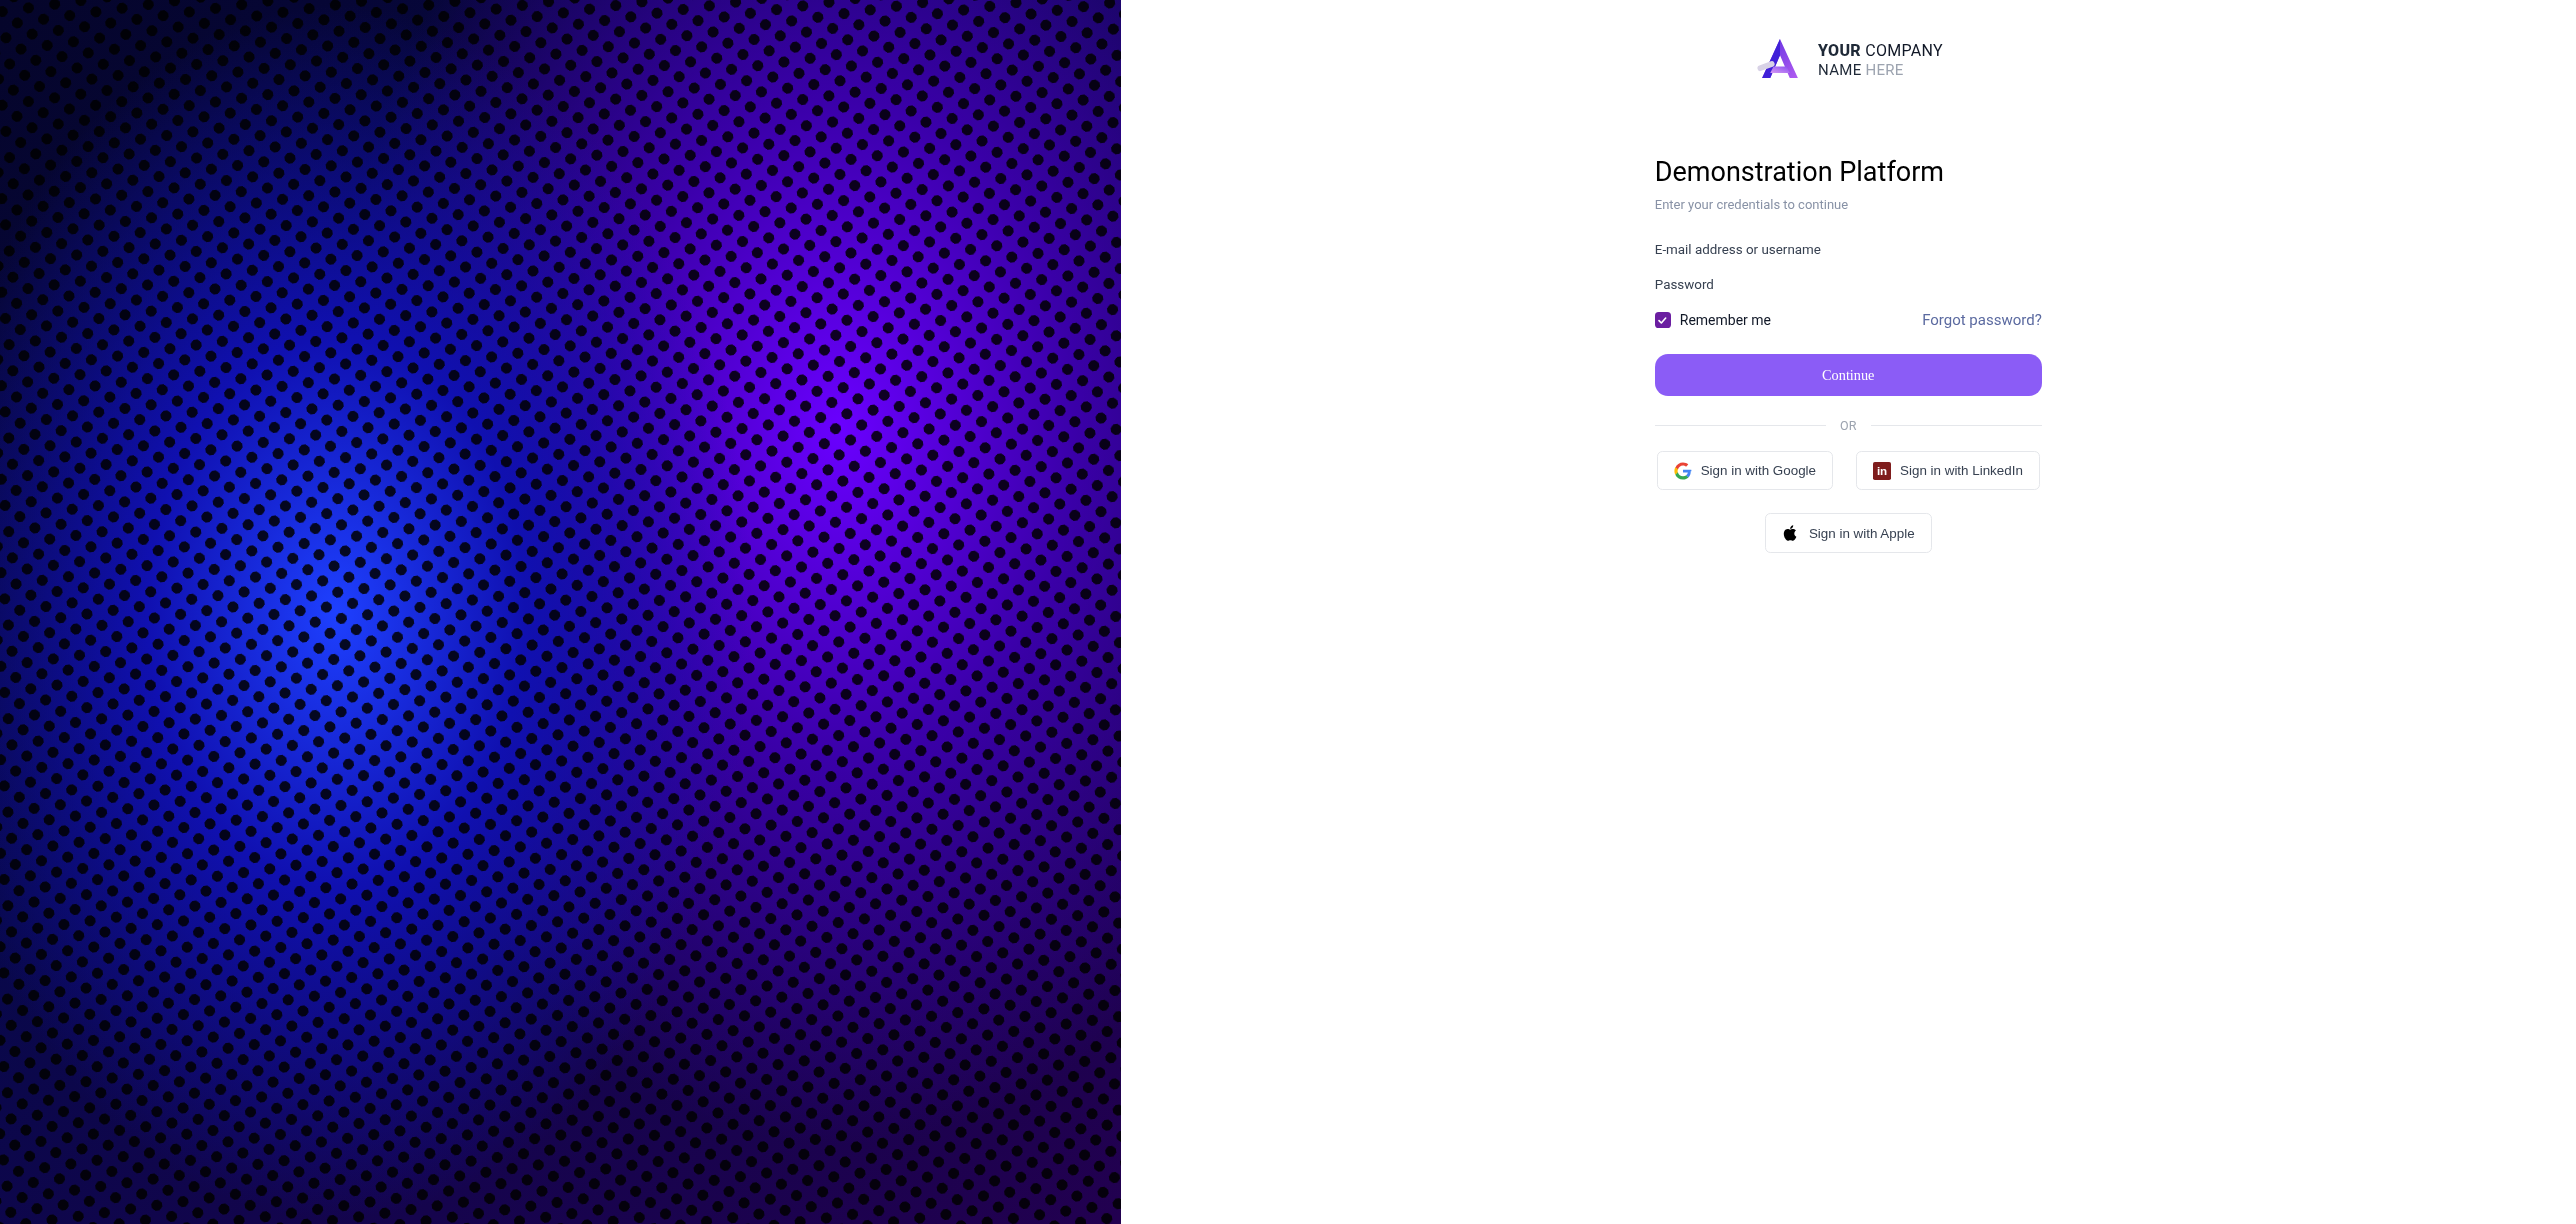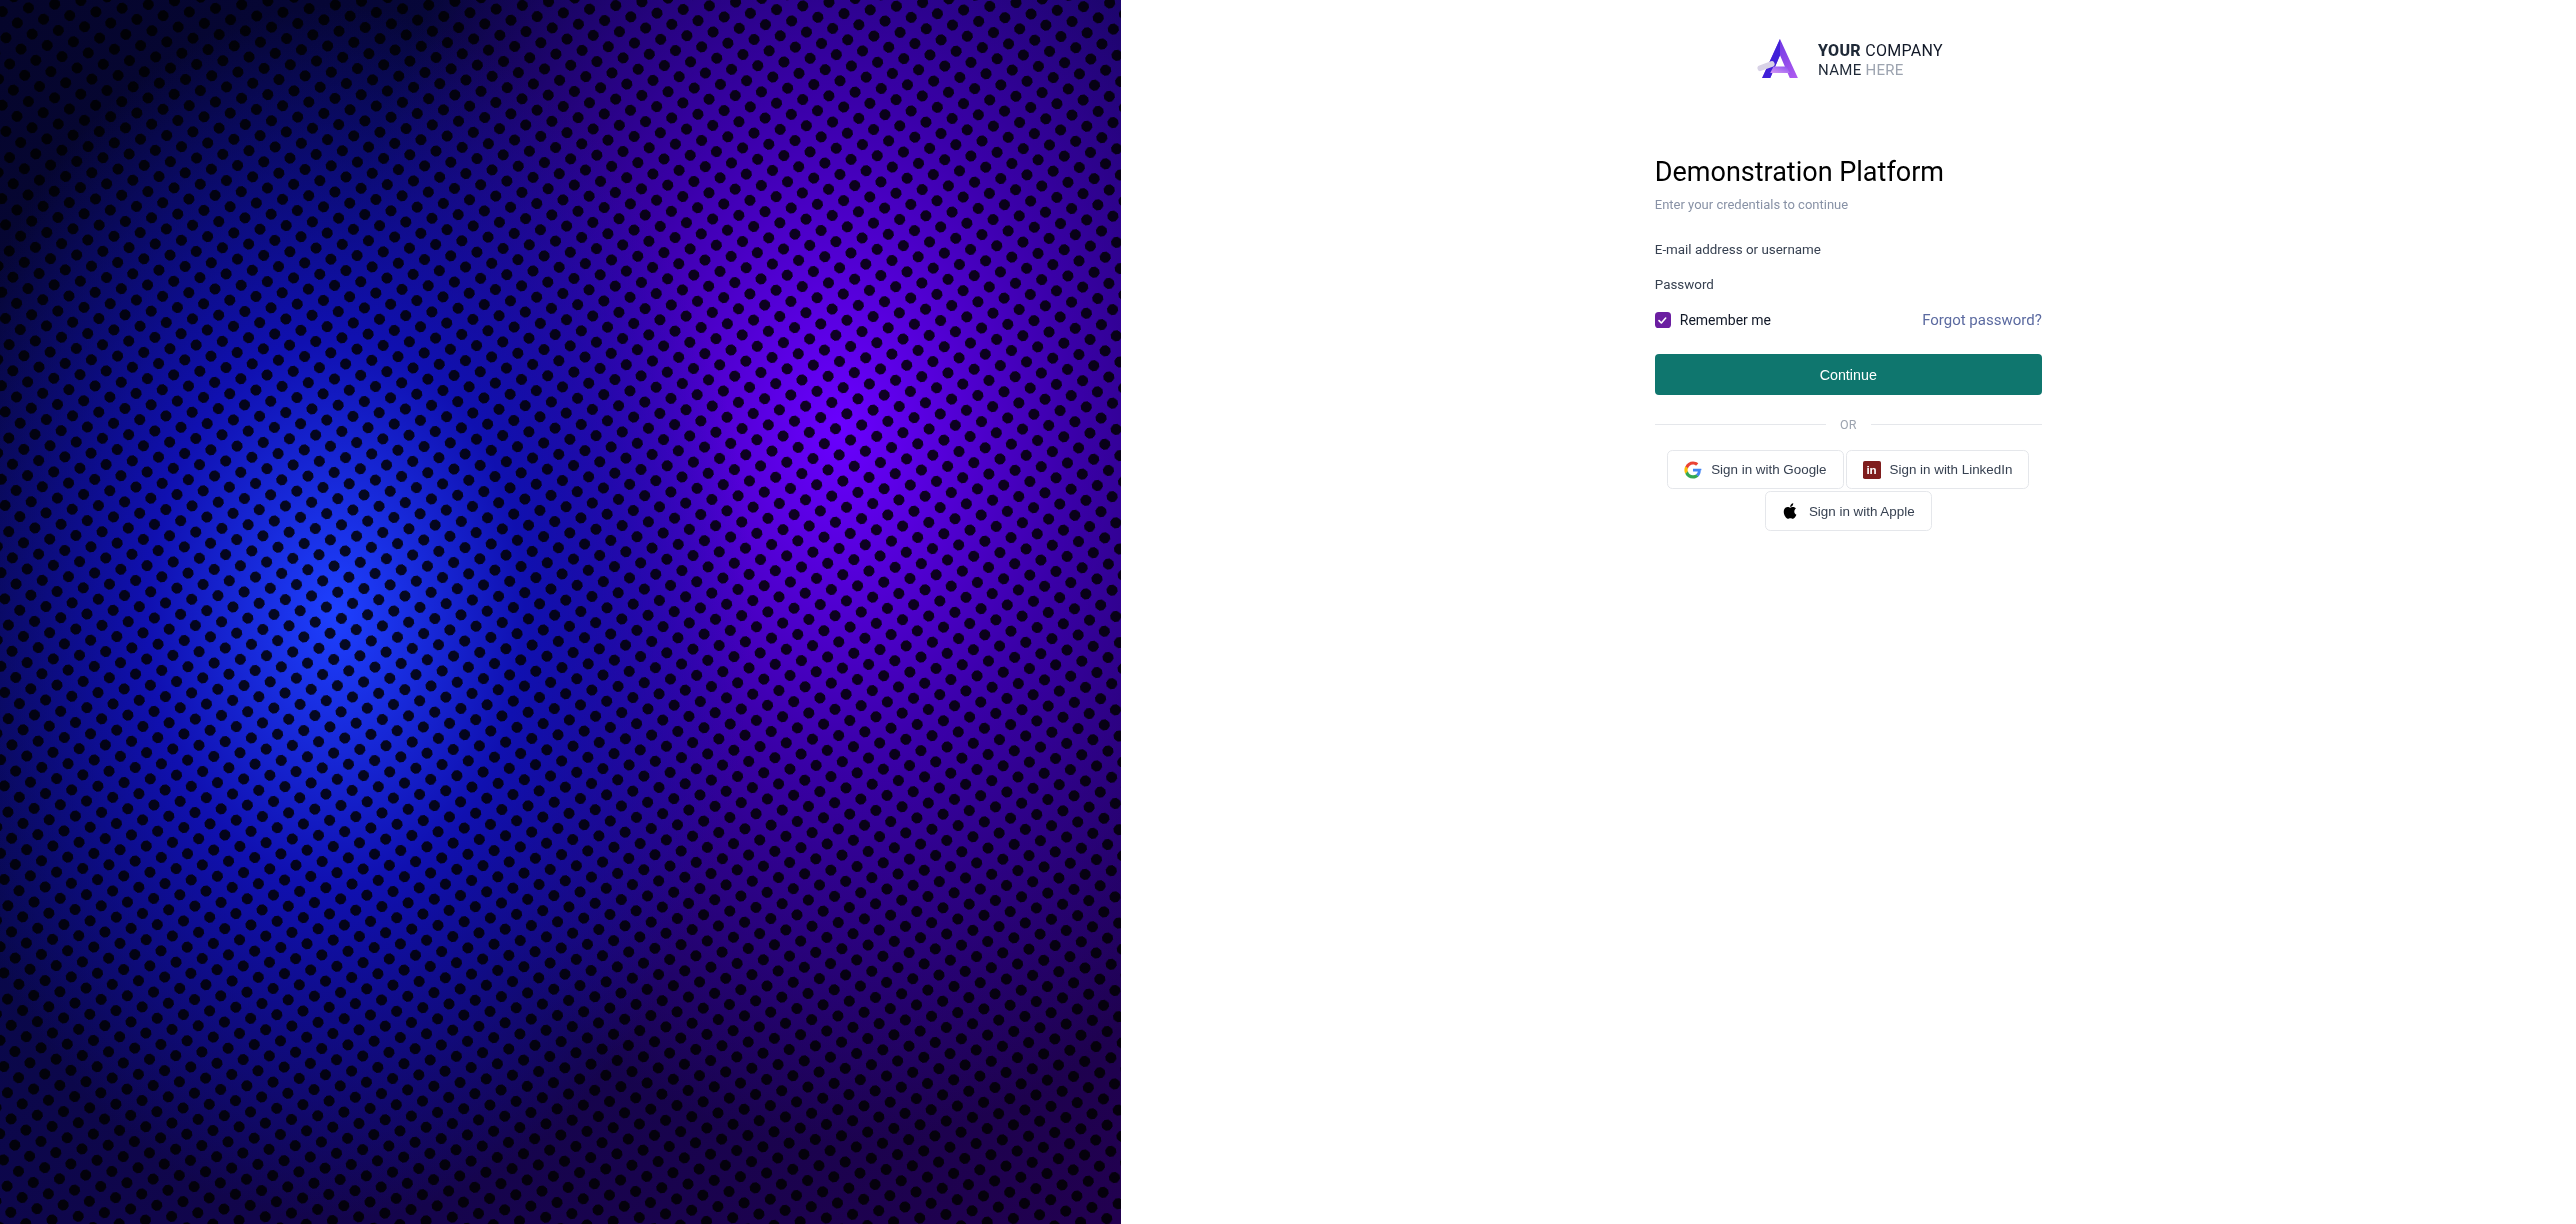--- a/index.html
+++ b/index.html
@@ -84,29 +84,30 @@
   .chk {
     width: 16px; height: 16px; border-radius: 3.6px;
     background: #6b1ea1; display: flex; align-items: center; justify-content: center;
   }
   .chk svg { width: 10.7px; height: 10.7px; }
   .remember-label { font-size: 14px; color: #111827; }
   .forgot { font-size: 15px; color: #5b6aa0; text-decoration: none; }
 
   .continue-btn {
     width: 100%; padding: 12.5px; font-size: 14.3px;
-    background: #0f766e; color: #fff; border: none; border-radius: 4px;
+    background: #8b5cf6; color: #fff; border: none; border-radius: 13px;
     cursor: not-allowed;
+    font-family: Liberation Serif, serif;
   }
 
   .or-row { display: flex; align-items: center; margin: 21.5px 0 18px 0; }
   .or-line { flex: 1; height: 0.9px; background: #e5e7eb; }
   .or-text { padding: 0 14.3px; font-size: 12.5px; color: #9ca3af; }
 
-  .social-row { display: flex; flex-wrap: wrap; gap: 2px; justify-content: center; }
+  .social-row { display: flex; flex-wrap: wrap; gap: 23px; justify-content: center; }
   .social-btn {
     display: flex; align-items: center; gap: 9px;
     padding: 9.8px 16px; border: 0.9px solid #e5e7eb; border-radius: 5.4px;
     background: #fff; font-size: 13.4px; color: #374151; cursor: pointer;
   }
   .social-btn svg, .social-btn .icon-box { width: 18px; height: 18px; }
   .linkedin-box { background:#7f1d1d; display:flex; align-items:center; justify-content:center; border-radius:1.8px; }
   .linkedin-box span { color:#fff; font-weight:800; font-size:11.6px; font-family: Arial, sans-serif; }
 </style>
 </head>

